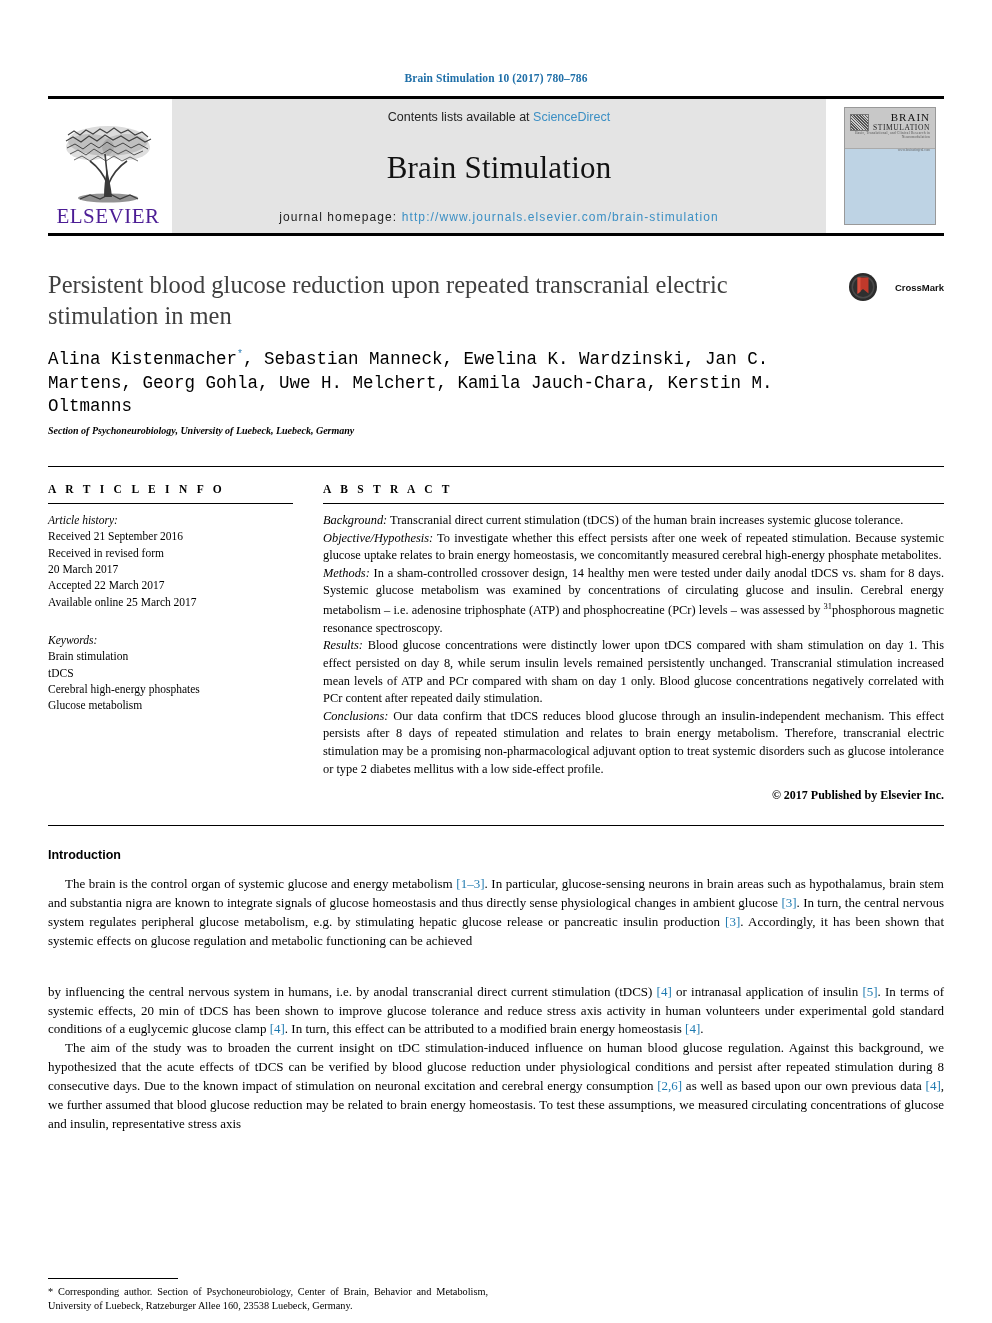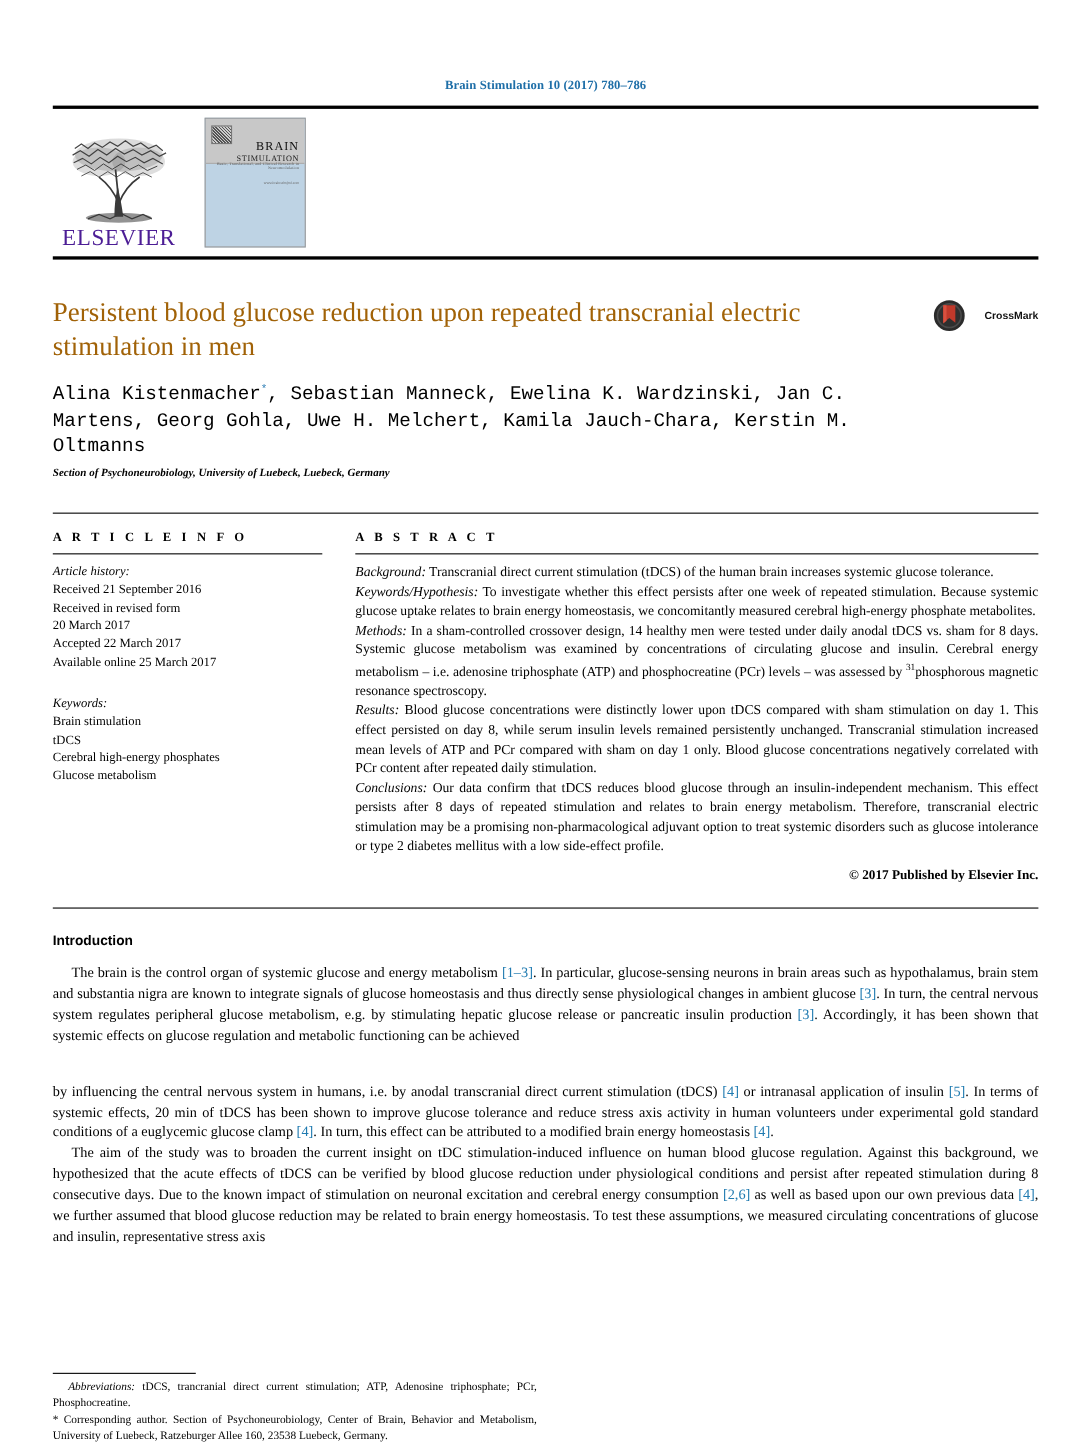--- a/index.html
+++ b/index.html
@@ -123,21 +123,21 @@
   }
   .cover-mini-img {
     position: absolute;
     left: 5px; top: 6px;
     width: 17px; height: 15px;
     background: repeating-linear-gradient(45deg,#555 0 1px,#ccc 1px 2px);
     border: 1px solid #777;
   }
   .cover-title {
     position: absolute;
-    right: 5px; top: 20px;
+    right: 5px; top: 4px;
     text-align: right;
     line-height: 1.05;
   }
   .cover-title .l1 {
     font-family: "Liberation Serif", serif;
     font-size: 11px;
     letter-spacing: 1px;
     color: #111;
     display: block;
   }
@@ -167,21 +167,21 @@
     margin-top: 34px;
     position: relative;
     padding-right: 124px;
   }
   .paper-title {
     font-family: "Liberation Serif", serif;
     font-size: 24.5px;
     line-height: 1.25;
     margin: 0;
     font-weight: normal;
-    color: #a16207;
+    color: #404040;
   }
   .authors {
     margin-top: 17px;
     font-family: Liberation Mono, monospace;
     font-size: 17.5px;
     line-height: 1.33;
     color: #000;
   }
   .authors sup {
     font-size: 10px;
@@ -373,20 +373,25 @@
 
           <path d="M44 76 C44 66 45 58 47 48 C49 58 51 66 52 76 Z" fill="#3a3a3a"></path>
 
           <ellipse cx="48" cy="77" rx="30" ry="4.5" fill="#3a3a3a" opacity="0.55"></ellipse>
           <path d="M20 78 L30 74 L40 78 L50 73 L60 78 L70 74 L78 78" stroke="#3a3a3a" stroke-width="1.2" fill="none"></path>
         </g>
       </svg>
       <div class="elsevier-word">ELSEVIER</div>
     </div>
 
+    <div class="journal-band">
+      <div class="contents-line"><span>Contents lists available at </span><span class="sd">ScienceDirect</span></div>
+      <div class="journal-name">Brain Stimulation</div>
+      <div class="homepage-line"><span>journal homepage: </span><span class="url">http://www.journals.elsevier.com/brain-stimulation</span></div>
+    </div>
 
     <div class="cover-thumb">
       <div class="cover-inner">
         <div class="cover-top">
           <div class="cover-mini-img"></div>
           <div class="cover-title">
             <span class="l1">BRAIN</span>
             <span class="l2">STIMULATION</span>
             <span class="l3">Basic, Translational, and Clinical Research in Neuromodulation</span>
             <span class="l4">www.brainstimjrnl.com</span>
@@ -431,21 +436,21 @@
       <div class="info-line">tDCS</div>
       <div class="info-line">Cerebral high-energy phosphates</div>
       <div class="info-line">Glucose metabolism</div>
     </div>
 
     <div class="col-abstract">
       <div class="sec-head">A B S T R A C T</div>
       <div class="rule"></div>
 
       <p class="abstract-p"><i>Background:</i><span> Transcranial direct current stimulation (tDCS) of the human brain increases systemic glucose tolerance.</span></p>
-      <p class="abstract-p"><i>Keywords/Hypothesis:</i><span> To investigate whether this effect persists after one week of repeated stimulation. Because systemic glucose uptake relates to brain energy homeostasis, we concomitantly measured cerebral high-energy phosphate metabolites.</span></p>
+      <p class="abstract-p"><i>Objective/Hypothesis:</i><span> To investigate whether this effect persists after one week of repeated stimulation. Because systemic glucose uptake relates to brain energy homeostasis, we concomitantly measured cerebral high-energy phosphate metabolites.</span></p>
       <p class="abstract-p"><i>Methods:</i><span> In a sham-controlled crossover design, 14 healthy men were tested under daily anodal tDCS vs. sham for 8 days. Systemic glucose metabolism was examined by concentrations of circulating glucose and insulin. Cerebral energy metabolism – i.e. adenosine triphosphate (ATP) and phosphocreatine (PCr) levels – was assessed by </span><sup>31</sup><span>phosphorous magnetic resonance spectroscopy.</span></p>
       <p class="abstract-p"><i>Results:</i><span> Blood glucose concentrations were distinctly lower upon tDCS compared with sham stimulation on day 1. This effect persisted on day 8, while serum insulin levels remained persistently unchanged. Transcranial stimulation increased mean levels of ATP and PCr compared with sham on day 1 only. Blood glucose concentrations negatively correlated with PCr content after repeated daily stimulation.</span></p>
       <p class="abstract-p"><i>Conclusions:</i><span> Our data confirm that tDCS reduces blood glucose through an insulin-independent mechanism. This effect persists after 8 days of repeated stimulation and relates to brain energy metabolism. Therefore, transcranial electric stimulation may be a promising non-pharmacological adjuvant option to treat systemic disorders such as glucose intolerance or type 2 diabetes mellitus with a low side-effect profile.</span></p>
 
       <div class="copyright">© 2017 Published by Elsevier Inc.</div>
     </div>
 
   </div>
 
   <div class="body-sep"></div>
@@ -460,21 +465,20 @@
     <div class="body-col">
       <p class="body-p" style="text-indent:0"><span>by influencing the central nervous system in humans, i.e. by anodal transcranial direct current stimulation (tDCS) </span><span class="ref">[4]</span><span> or intranasal application of insulin </span><span class="ref">[5]</span><span>. In terms of systemic effects, 20 min of tDCS has been shown to improve glucose tolerance and reduce stress axis activity in human volunteers under experimental gold standard conditions of a euglycemic glucose clamp </span><span class="ref">[4]</span><span>. In turn, this effect can be attributed to a modified brain energy homeostasis </span><span class="ref">[4]</span><span>.</span></p>
       <p class="body-p"><span>The aim of the study was to broaden the current insight on tDC stimulation-induced influence on human blood glucose regulation. Against this background, we hypothesized that the acute effects of tDCS can be verified by blood glucose reduction under physiological conditions and persist after repeated stimulation during 8 consecutive days. Due to the known impact of stimulation on neuronal excitation and cerebral energy consumption </span><span class="ref">[2,6]</span><span> as well as based upon our own previous data </span><span class="ref">[4]</span><span>, we further assumed that blood glucose reduction may be related to brain energy homeostasis. To test these assumptions, we measured circulating concentrations of glucose and insulin, representative stress axis</span></p>
     </div>
 
   </div>
 
   <div class="bottom-area">
     <div class="footnotes">
       <div class="fn-rule"></div>
-      <p class="fn-p fn-indent"><i>Abbreviations:</i><span> tDCS, trancranial direct current stimulation; ATP, Adenosine triphosphate; PCr, Phosphocreatine.</span></p>
       <p class="fn-p"><span>*</span><span> Corresponding author. Section of Psychoneurobiology, Center of Brain, Behavior and Metabolism, University of Luebeck, Ratzeburger Allee 160, 23538 Luebeck, Germany.</span></p>
 
       <div class="doi-block">
         <span class="doi-link">http://dx.doi.org/10.1016/j.brs.2017.03.011</span>
         <span class="issn-line">1935-861X/© 2017 Published by Elsevier Inc.</span>
       </div>
     </div>
   </div>
 
 </div>

